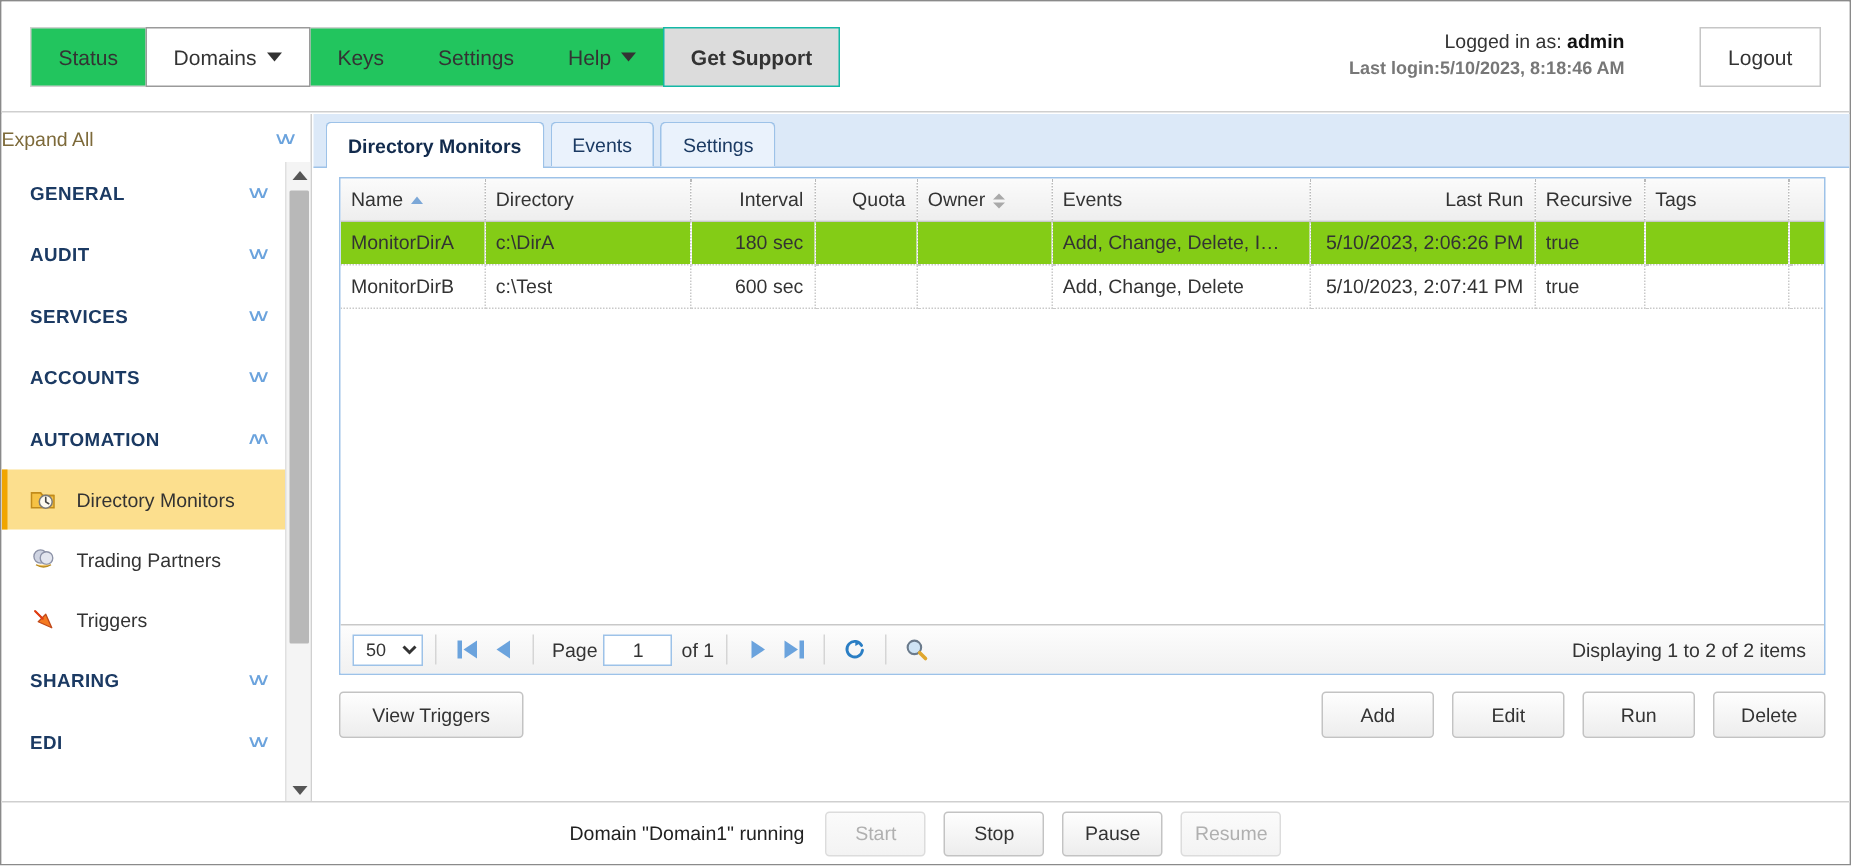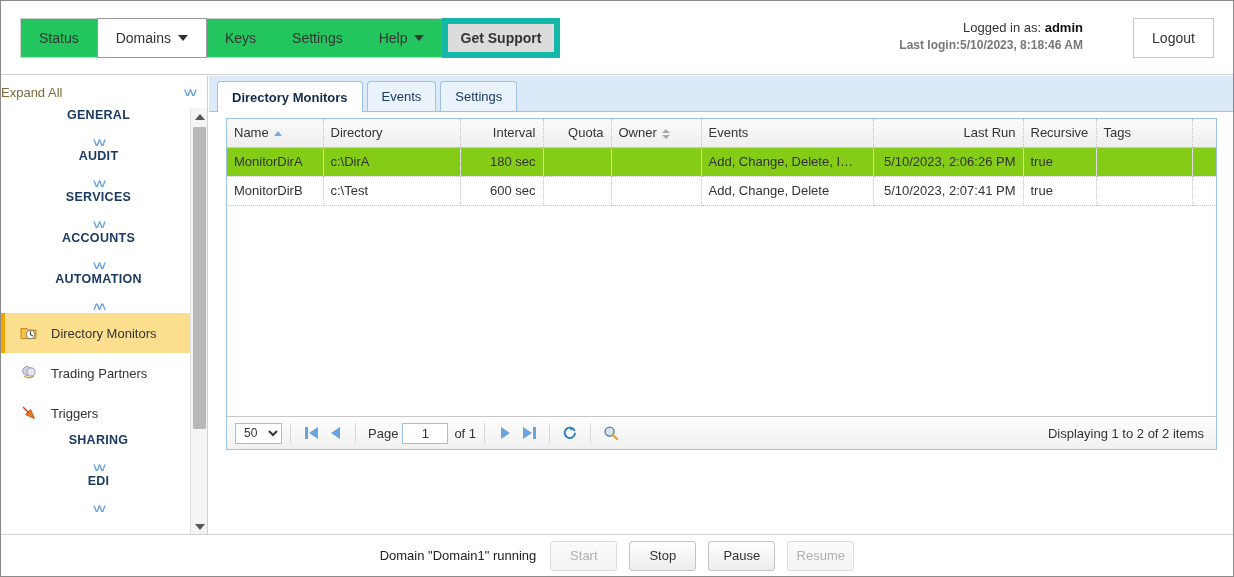--- a/index.html
+++ b/index.html
@@ -52,21 +52,21 @@
     width: 0; height: 0;
     border-left: 5px solid transparent;
     border-right: 5px solid transparent;
     border-top: 6px solid #333;
     display: inline-block;
   }
   .get-support {
     position: absolute; left: 441px; top: 17px;
     height: 40px; width: 118px;
     background: #dcdcdc;
-    border: 6px solid #14b8a6;
+    border: 1px solid #14b8a6;
     display: flex; align-items: center; justify-content: center;
     font-size: 14px; font-weight: bold; color: #333;
     cursor: default;
   }
   .login-info {
     position: absolute; right: 150px; top: 18px;
     text-align: right; line-height: 1.35;
   }
   .login-line1 { font-size: 13px; color: #333; }
   .login-line1 b { color: #111; }
@@ -112,21 +112,20 @@
   }
   .nav-section {
     height: 41px;
     display: flex; align-items: center; justify-content: space-between;
     padding: 0 14px 0 19px;
     font-size: 12.5px;
     font-weight: bold;
     color: #1b3a63;
     letter-spacing: 0.3px;
     cursor: default;
-    flex-direction: column;
   }
   .nav-item {
     height: 40px;
     display: flex; align-items: center;
     padding-left: 19px;
     gap: 13px;
     font-size: 13px;
     color: #333;
     cursor: default;
   }
@@ -596,20 +595,39 @@
           <svg width="16" height="16" viewBox="0 0 16 16">
             <circle cx="6.6" cy="6.6" r="4.5" fill="#cfe4f5" stroke="#6b7b8c" stroke-width="1.4"></circle>
             <path d="M10.1 10.1 L14 14" stroke="#e0a72e" stroke-width="2.4" stroke-linecap="round"></path>
           </svg>
         </span>
 
         <span class="pg-right">Displaying 1 to 2 of 2 items</span>
       </div>
     </div>
 
+    <div class="actions">
+      <div class="btn view-triggers">
+        <span>View Triggers</span>
+      </div>
+      <div class="btn-right-group">
+        <div class="btn rbtn">
+          <span>Add</span>
+        </div>
+        <div class="btn rbtn">
+          <span>Edit</span>
+        </div>
+        <div class="btn rbtn">
+          <span>Run</span>
+        </div>
+        <div class="btn rbtn">
+          <span>Delete</span>
+        </div>
+      </div>
+    </div>
   </div>
 
   <div class="statusbar">
     <span class="domain-status">Domain "Domain1" running</span>
     <div class="btn ctrl disabled">
       <span>Start</span>
     </div>
     <div class="btn ctrl">
       <span>Stop</span>
     </div>

